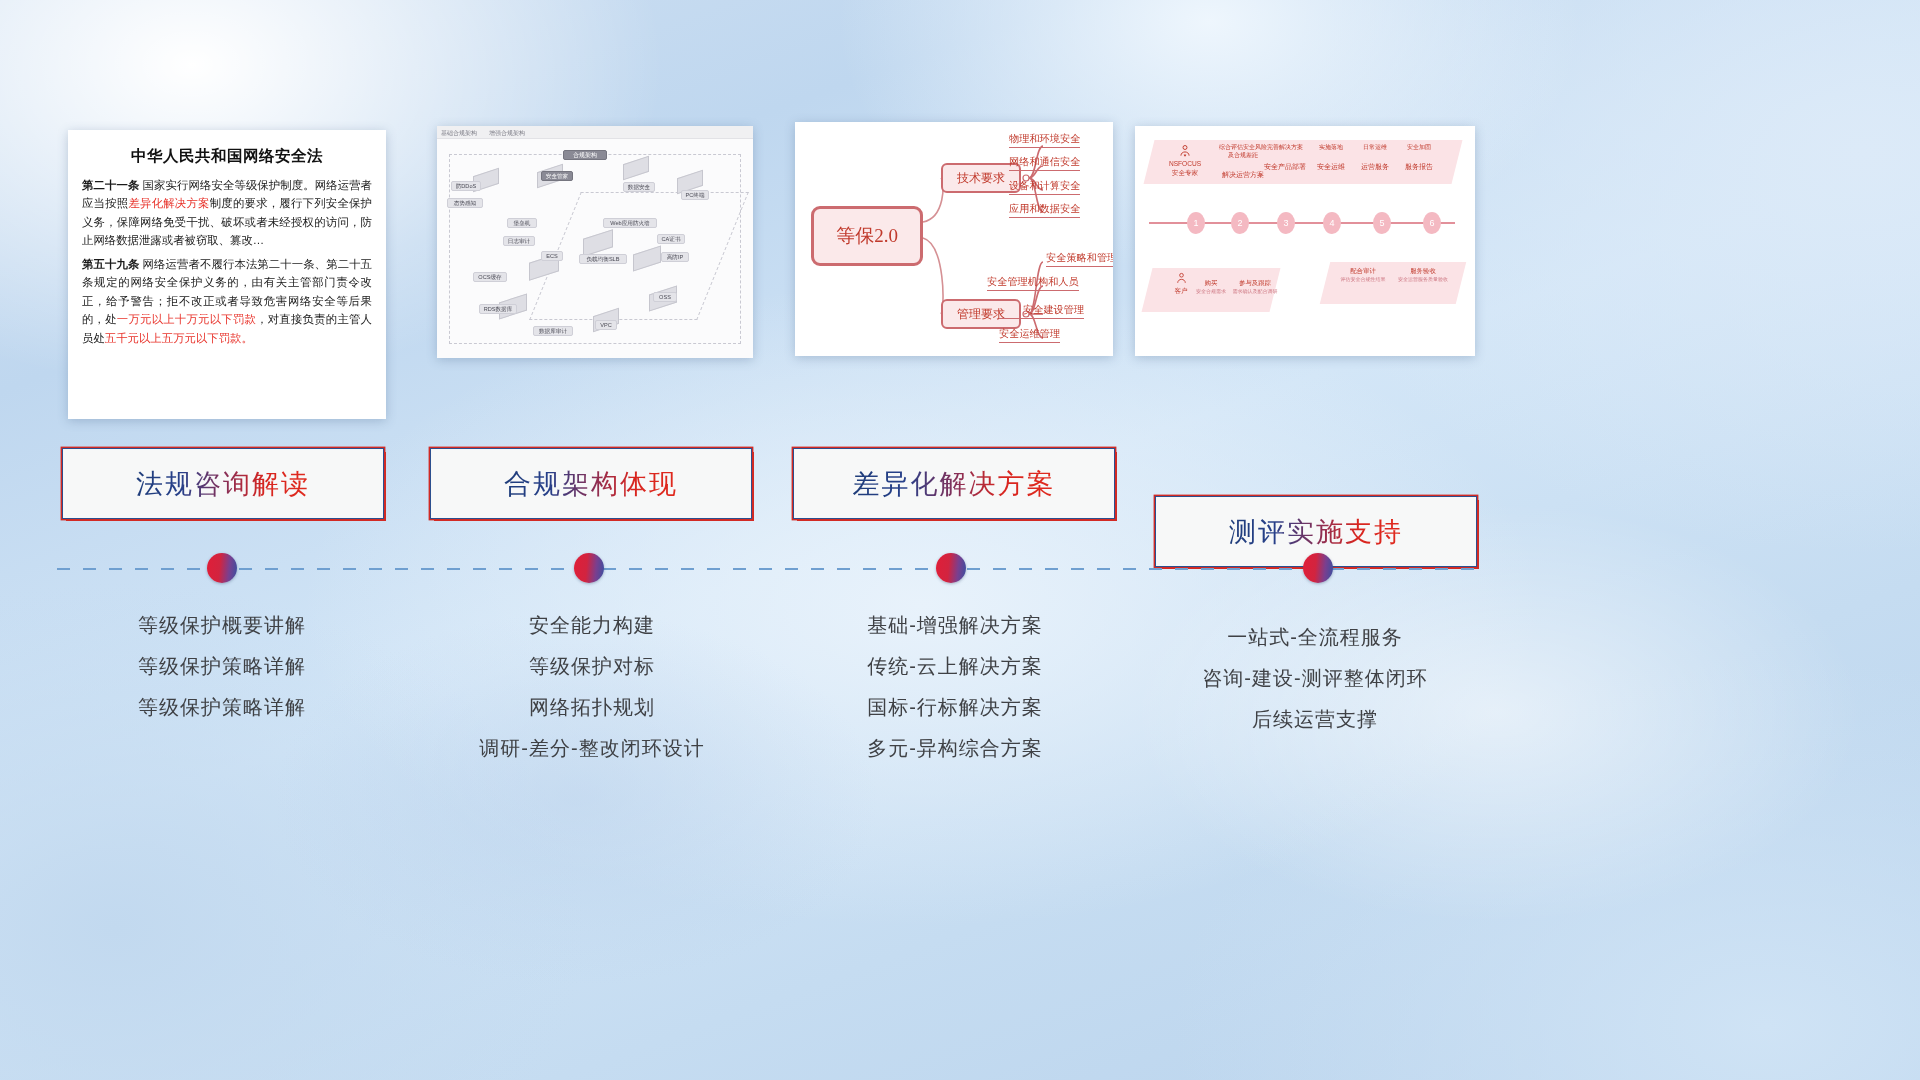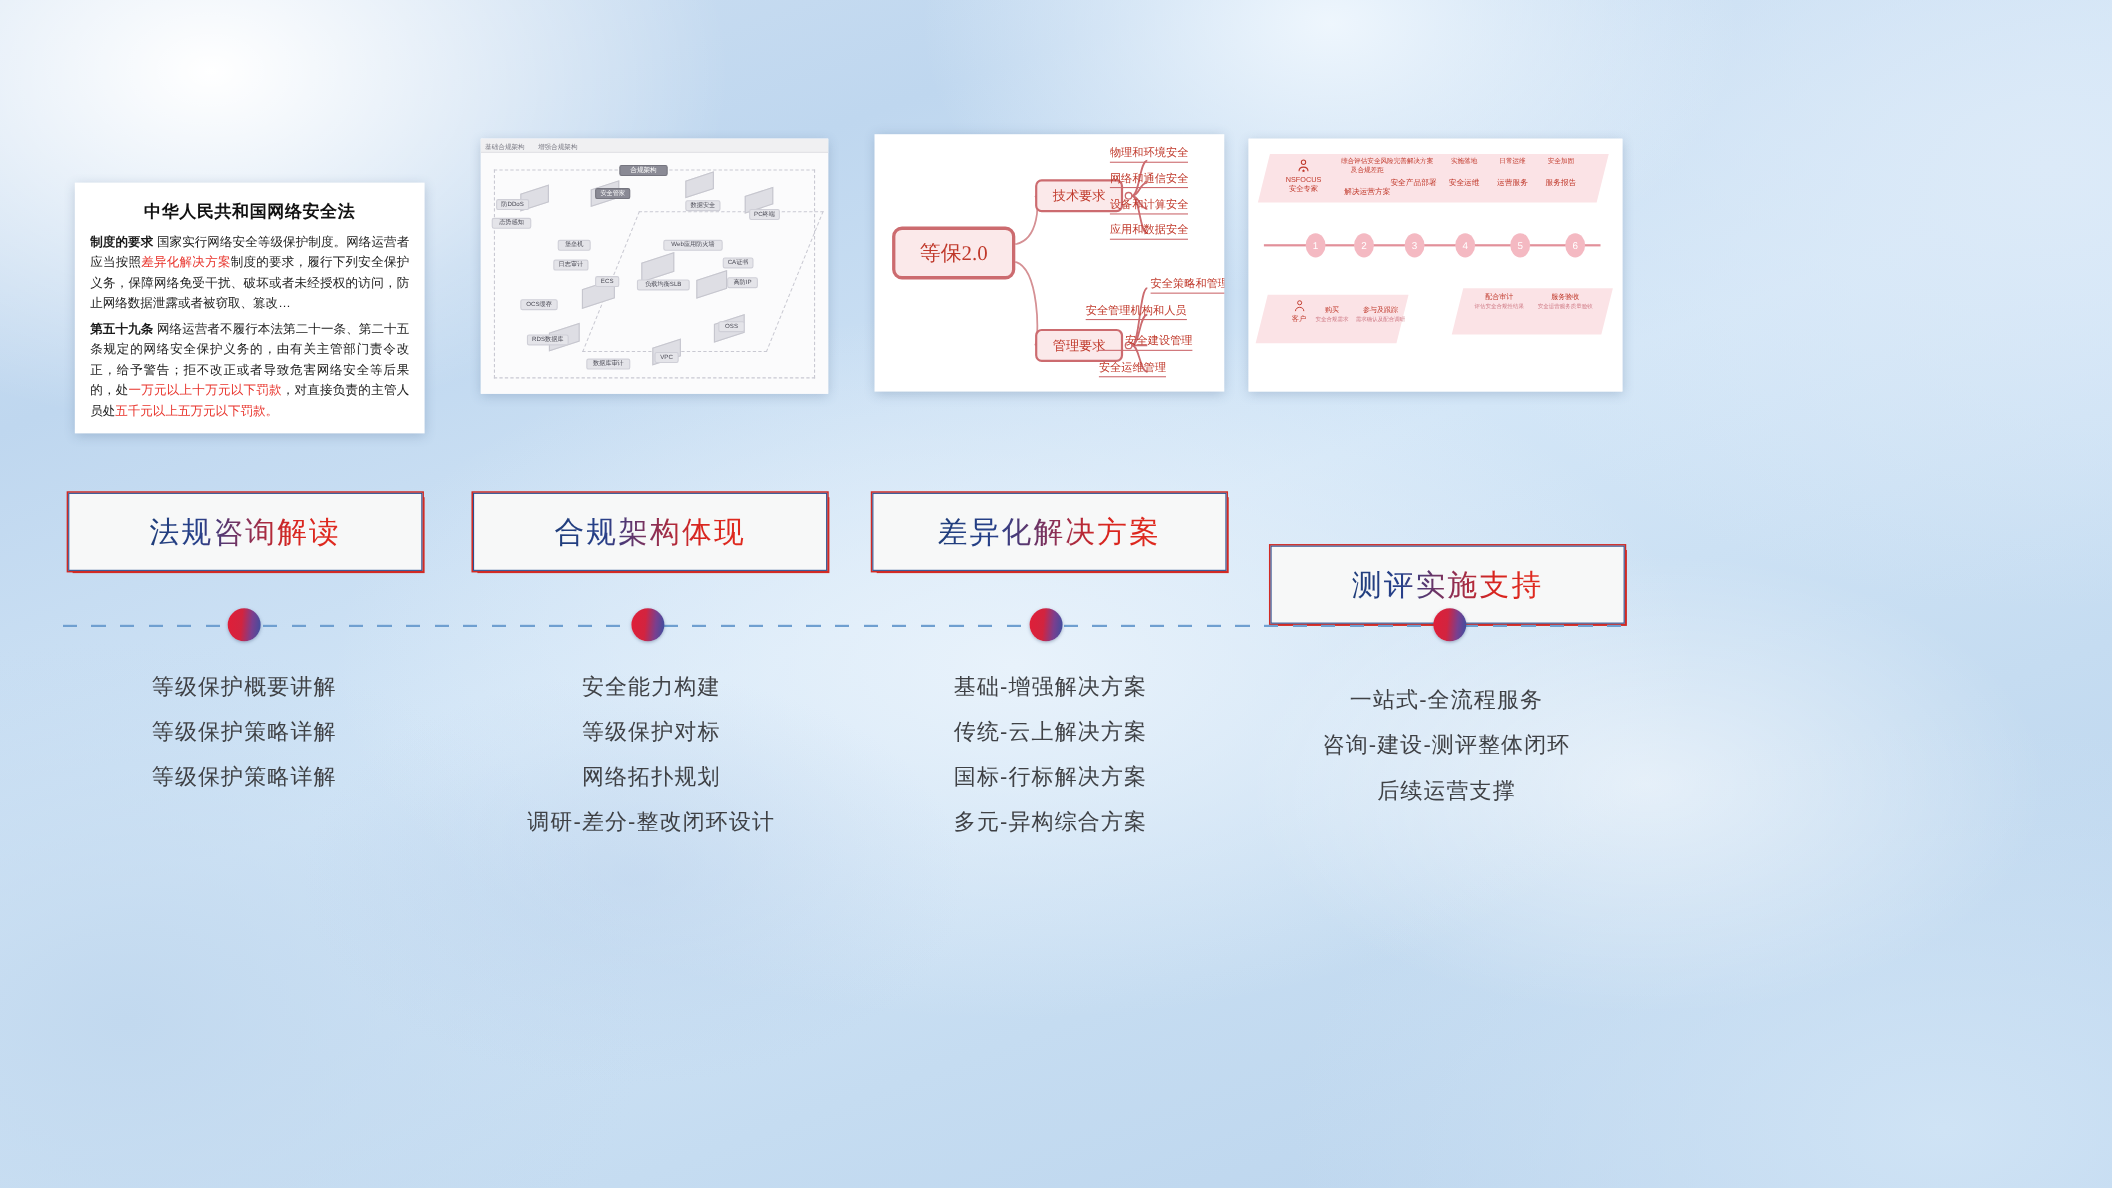--- a/index.html
+++ b/index.html
@@ -23,21 +23,21 @@
   #bg:after{ content:""; position:absolute; inset:0;
     background:
       radial-gradient(ellipse 520px 300px at 78% 66%, rgba(255,255,255,.55) 0%, rgba(255,255,255,0) 70%),
       radial-gradient(ellipse 420px 260px at 30% 74%, rgba(186,209,235,.5) 0%, rgba(186,209,235,0) 72%);
   }
   #page { position:absolute; inset:0; z-index:1; }
 
   
   .card { position:absolute; background:#fff; overflow:hidden;
           box-shadow:0 2px 10px rgba(60,90,130,.28); }
-  #card1 { left:68px;  top:130px; width:318px; height:228px; padding:12px 14px 8px;margin-top:36px; }
+  #card1 { left:68px;  top:130px; width:318px; height:289px; padding:12px 14px 8px; }
   #card2 { left:437px; top:126px; width:316px; height:232px; }
   #card3 { left:795px; top:122px; width:318px; height:234px; }
   #card4 { left:1135px;top:126px; width:340px; height:230px; }
 
   
   .law-title { text-align:center; font-weight:bold; font-size:15.5px; color:#111;
                letter-spacing:.5px; margin:4px 0 9px; }
   .law-p { font-size:11.4px; line-height:1.62; color:#1a1a1a; text-align:justify; margin-bottom:5px; }
   .law-p b { font-weight:bold; }
   .law-p .hl { color:#e8322a; }
@@ -51,21 +51,21 @@
   .arch .node{ position:absolute; background:#e4e4e9; border:1px solid #cfcfd7;
                border-radius:2px; font-size:5.6px; color:#4a4a55; text-align:center;
                line-height:9px; height:10px; white-space:nowrap; }
   .arch .node.dark{ background:#8a8a95; color:#fff; border-color:#75757f; }
   .arch .node.wide{ font-size:6px; }
   .arch .box3d{ position:absolute; background:#dedee4; border:1px solid #c6c6ce;
                 transform:skewY(-18deg); }
 
   
   .mm { position:absolute; inset:0; }
-  .mm-root{ position:absolute; left:16px; top:84px; width:112px; height:48px;
+  .mm-root{ position:absolute; left:16px; top:84px; width:112px; height:60px;
             border:3px solid #cc6b6f; border-radius:9px; background:#fbe9ea;
             display:flex; align-items:center; justify-content:center;
             font-size:19px; color:#c0392b; font-family:"Liberation Serif",serif; }
   .mm-branch{ position:absolute; width:80px; height:30px; border:2px solid #cc6b6f;
               border-radius:6px; background:#fbe9ea;
               display:flex; align-items:center; justify-content:center;
               font-size:12px; color:#c0392b; font-family:"Liberation Serif",serif; }
   #mmTech{ left:146px; top:41px; }
   #mmMgmt{ left:146px; top:177px; }
   .mm-leaf{ position:absolute; font-size:10.2px; color:#c0392b;
@@ -121,21 +121,21 @@
 </head>
 <body>
 
 <div id="bg"></div>
 
 <div id="page">
 
   <div class="card" id="card1">
     <div class="law-title">中华人民共和国网络安全法</div>
     <div class="law-p">
-      <b>制度的要求</b><span> 国家实行网络安全等级保护制度。网络运营者应当按照</span><span class="hl">差异化解决方案</span><span>制度的要求，履行下列安全保护义务，保障网络免受干扰、破坏或者未经授权的访问，防止网络数据泄露或者被窃取、篡改…</span>
+      <b>第二十一条</b><span> 国家实行网络安全等级保护制度。网络运营者应当按照</span><span class="hl">差异化解决方案</span><span>制度的要求，履行下列安全保护义务，保障网络免受干扰、破坏或者未经授权的访问，防止网络数据泄露或者被窃取、篡改…</span>
     </div>
     <div class="law-p">
       <b>第五十九条</b><span> 网络运营者不履行本法第二十一条、第二十五条规定的网络安全保护义务的，由有关主管部门责令改正，给予警告；拒不改正或者导致危害网络安全等后果的，处</span><span class="hl">一万元以上十万元以下罚款</span><span>，对直接负责的主管人员处</span><span class="hl">五千元以上五万元以下罚款。</span>
     </div>
   </div>
 
   <div class="card" id="card2">
     <div class="arch">
       <div class="tabbar">
         <span style="left:4px">基础合规架构</span>

